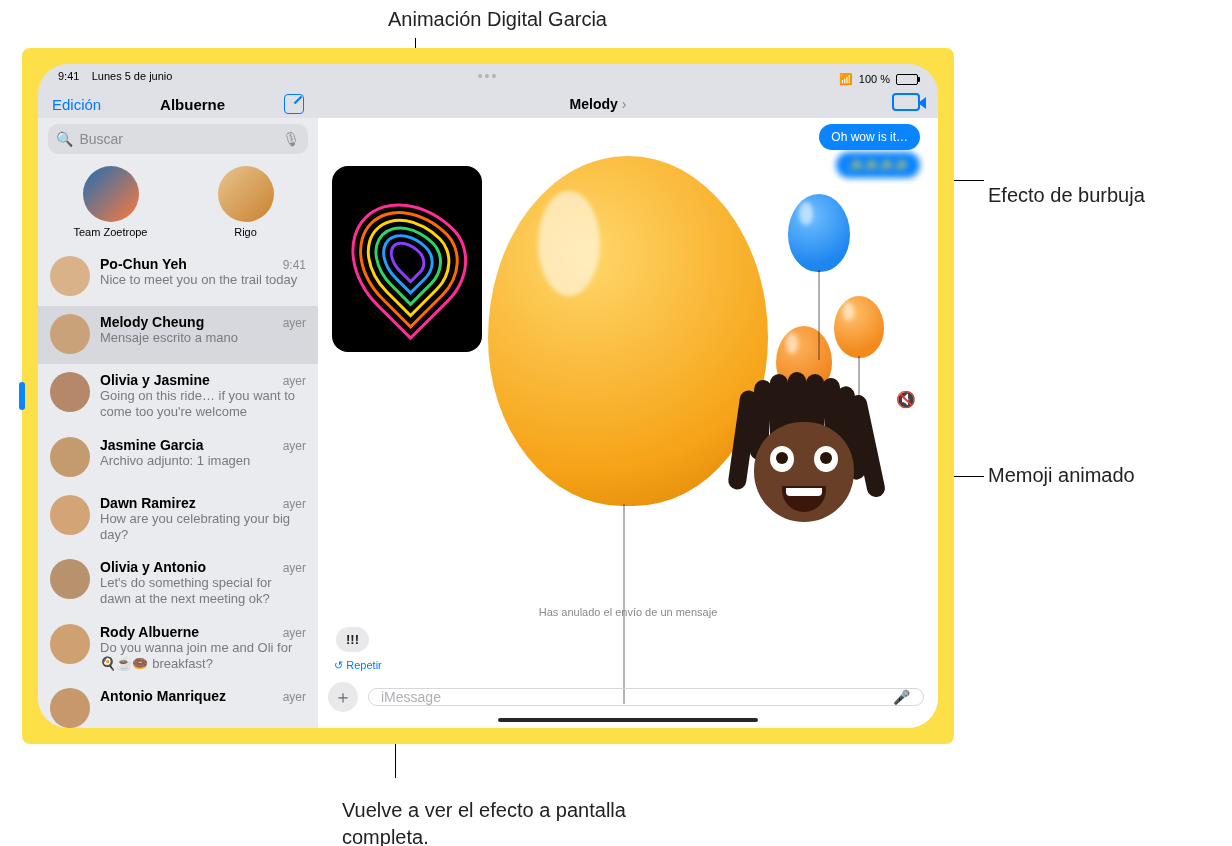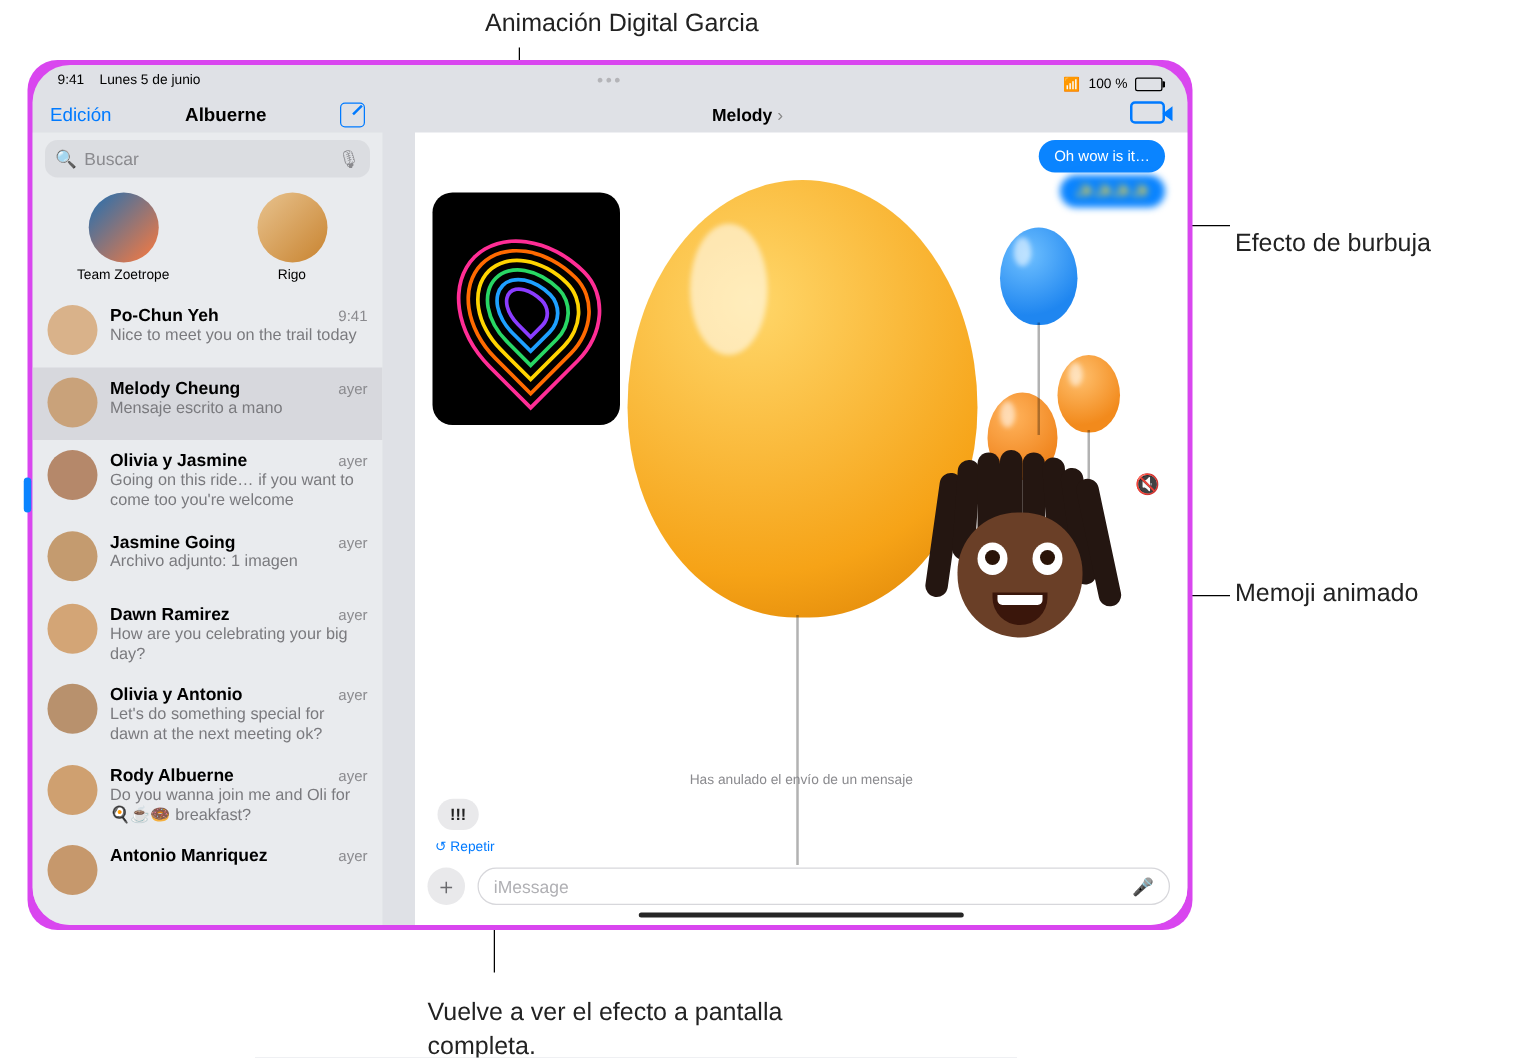--- a/index.html
+++ b/index.html
@@ -21,23 +21,23 @@
     position: absolute;
     background: #000;
   }
   
   .ipad-frame {
     position: absolute;
     left: 22px;
     top: 48px;
     width: 932px;
     height: 696px;
-    background: #d946ef;
-    border-radius: 24px;
-    padding: 4px;
+    background: #fde047;
+    border-radius: 8px;
+    padding: 16px;
   }
   .ipad-screen {
     width: 100%;
     height: 100%;
     background: #dfe1e6;
     border-radius: 30px;
     position: relative;
     overflow: hidden;
   }
   
@@ -141,21 +141,20 @@
   .conv-body { flex: 1; min-width: 0; }
   .conv-top { display: flex; justify-content: space-between; align-items: baseline; }
   .conv-name { font-weight: 600; font-size: 14px; }
   .conv-time { font-size: 12px; color: #8a8a8e; }
   .conv-preview { font-size: 13px; color: #7a7a7e; line-height: 1.25; }
   
   .chat-area {
     position: absolute; left: 280px; right: 0; top: 54px; bottom: 0;
     background: #fff;
     overflow: hidden;
-    margin-left: 26px;
   }
   .dot-handle {
     position: absolute; top: 4px; left: 50%; transform: translateX(-50%);
     width: 24px; text-align: center; color: #b4b4b8; font-size: 14px; letter-spacing: 2px;
   }
   .bubble-sent {
     position: absolute; right: 18px; top: 6px;
     background: #0a84ff; color: #fff;
     border-radius: 16px; padding: 6px 12px; font-size: 12px;
     max-width: 160px;
@@ -257,21 +256,21 @@
   }
   .compose-row {
     position: absolute; left: 10px; right: 14px; bottom: 16px;
     display: flex; align-items: center; gap: 10px;
   }
   .plus-btn {
     width: 30px; height: 30px; border-radius: 50%; background: #e9e9eb;
     display:flex; align-items:center; justify-content:center; color:#6a6a6e; font-size:18px;
   }
   .msg-input {
-    flex: 1; height: 30px; border: 1px solid #d7d7db; border-radius: 15px;
+    flex: 1; height: 18px; border: 1px solid #d7d7db; border-radius: 15px;
     padding: 0 12px; display:flex; align-items:center; color:#b0b0b4; font-size:14px;
     justify-content: space-between;
   }
   .home-indicator {
     position:absolute; bottom:6px; left:50%; transform:translateX(-50%);
     width:260px; height:4px; background:#000; border-radius:2px; opacity:0.85;
   }
   .side-notch {
     position:absolute; left:-3px; top: 50%; transform:translateY(-50%);
     width:6px; height:28px; background:#0a84ff; border-radius:3px;
@@ -372,21 +371,21 @@
         <span class="conv-name">Olivia y Jasmine</span>
         <span class="conv-time">ayer</span>
       </div>
       <div class="conv-preview">Going on this ride… if you want to come too you're welcome</div>
     </div>
           </div>
           <div class="conv-row">
     <div class="conv-avatar" style="background:#c49b6f"></div>
     <div class="conv-body">
       <div class="conv-top">
-        <span class="conv-name">Jasmine Going</span>
+        <span class="conv-name">Jasmine Garcia</span>
         <span class="conv-time">ayer</span>
       </div>
       <div class="conv-preview">Archivo adjunto: 1 imagen</div>
     </div>
           </div>
           <div class="conv-row">
     <div class="conv-avatar" style="background:#d3a576"></div>
     <div class="conv-body">
       <div class="conv-top">
         <span class="conv-name">Dawn Ramirez</span>

